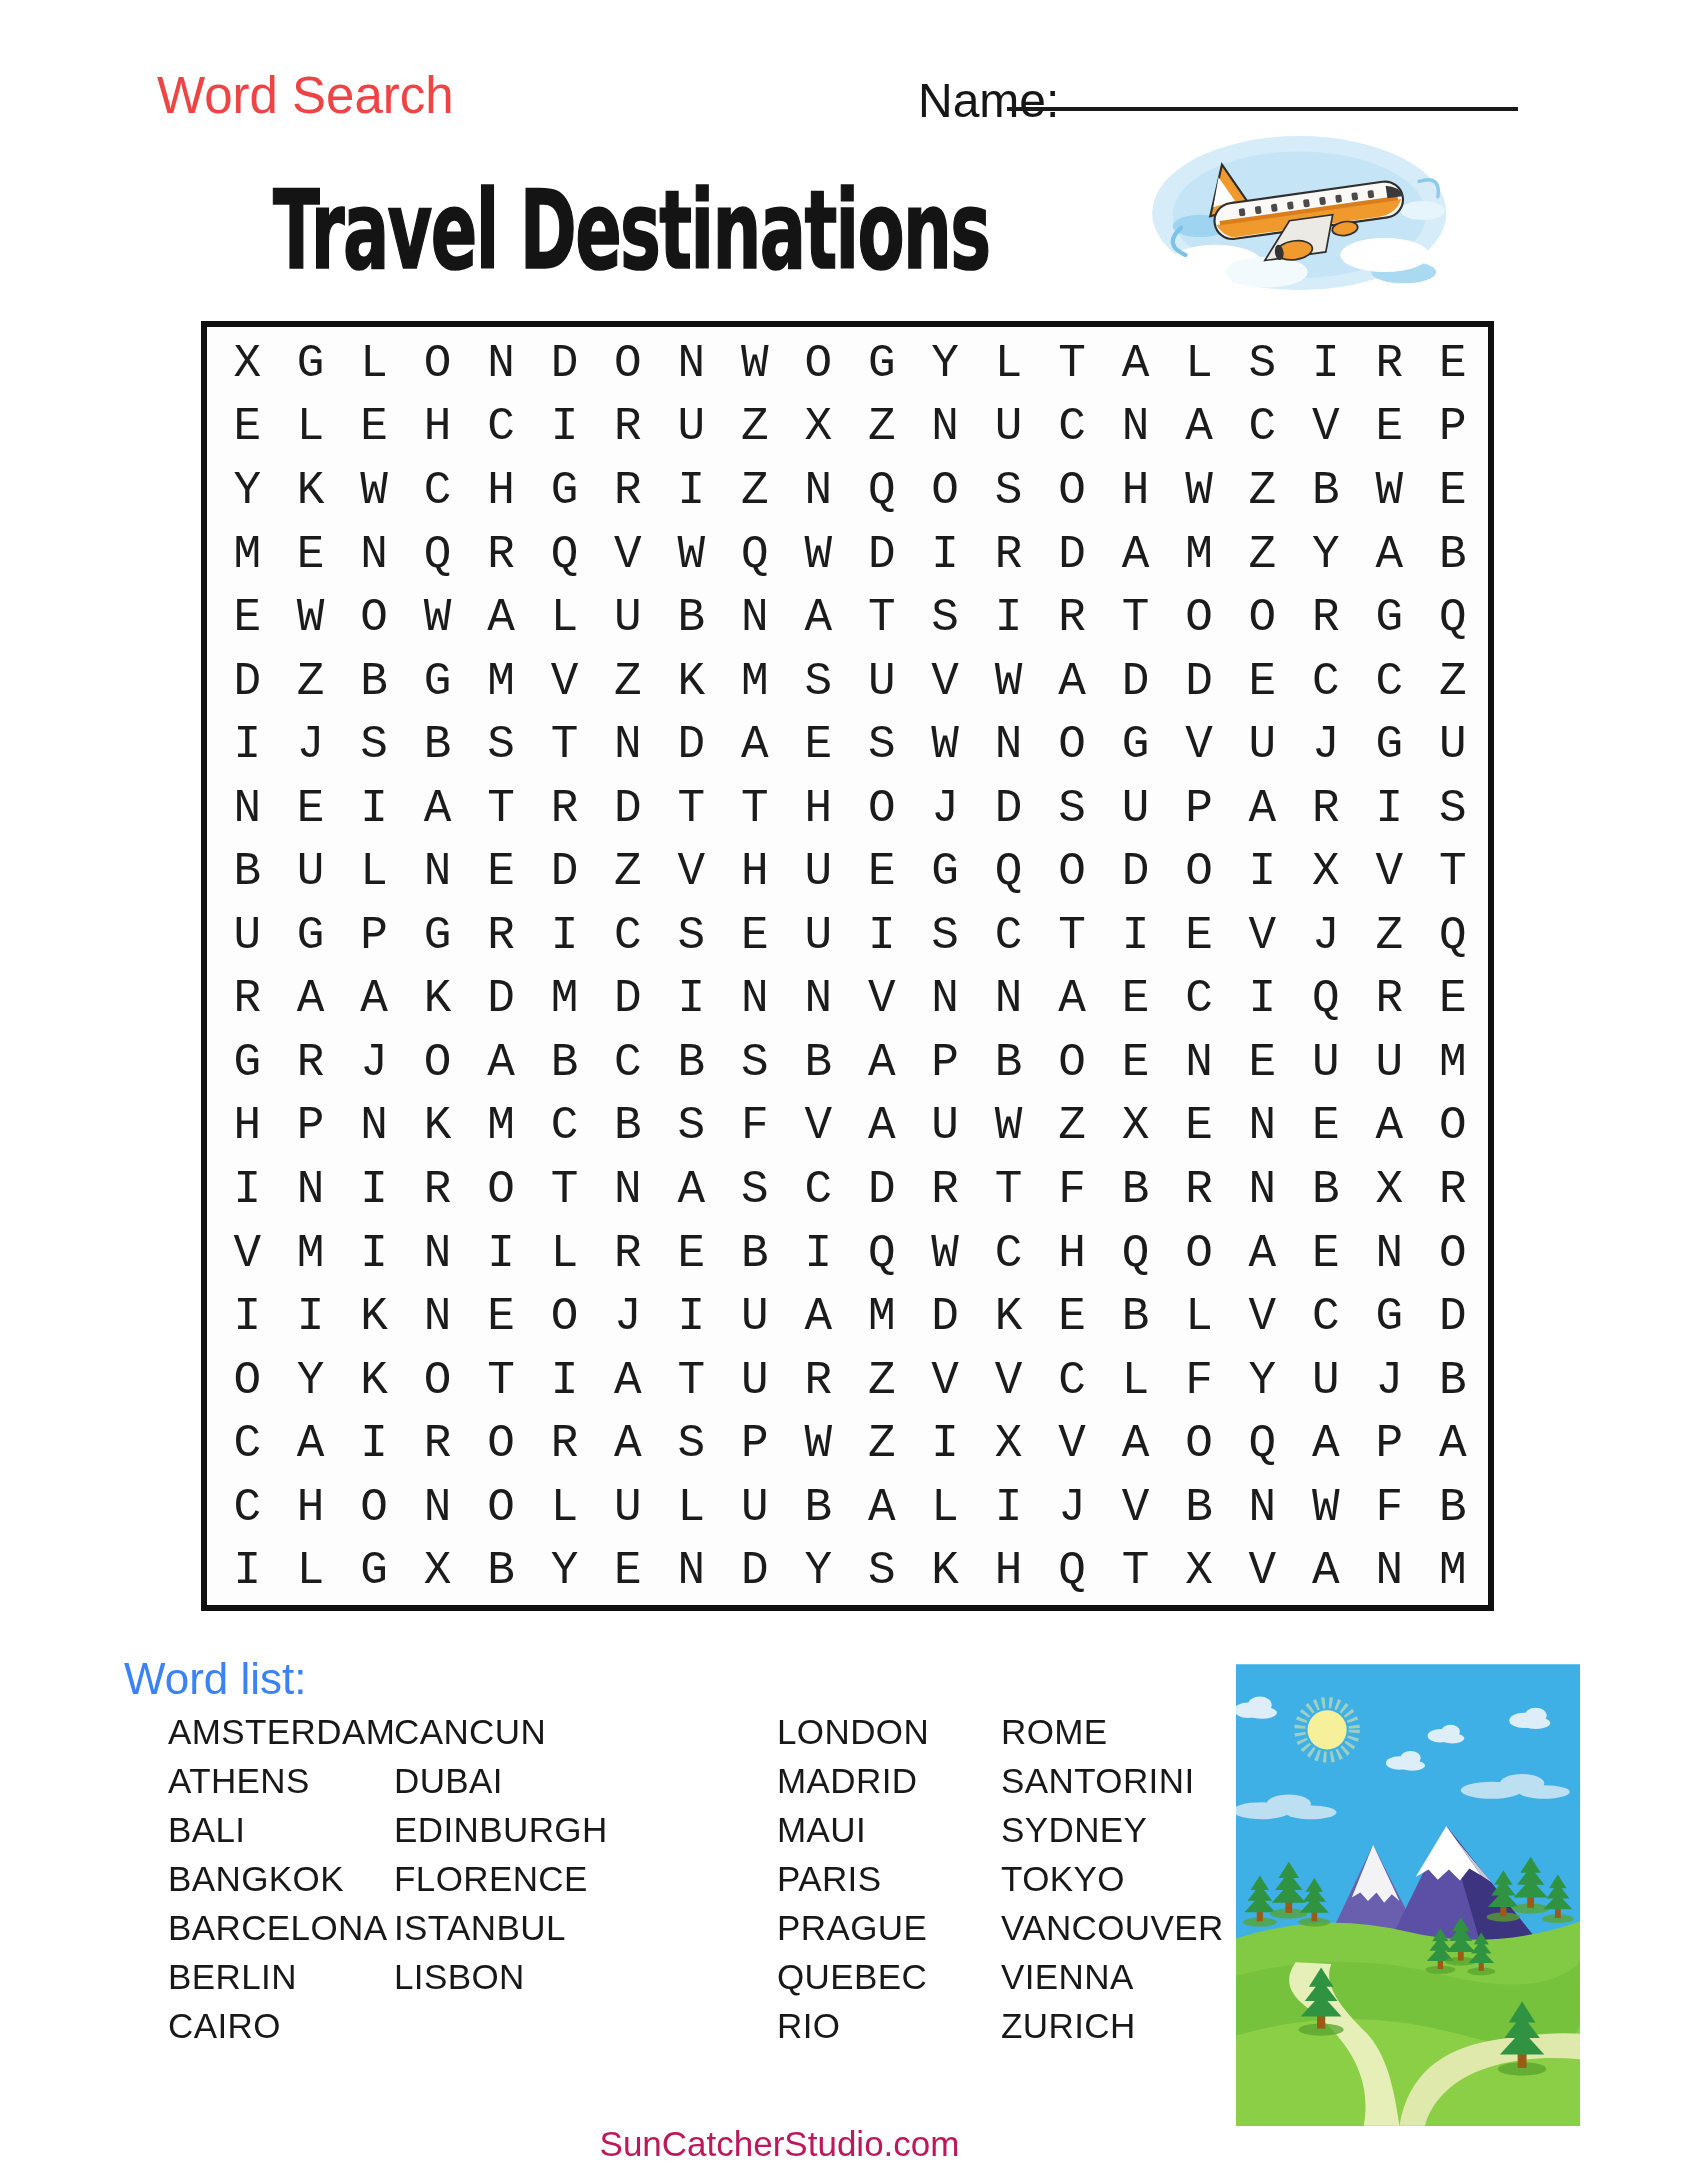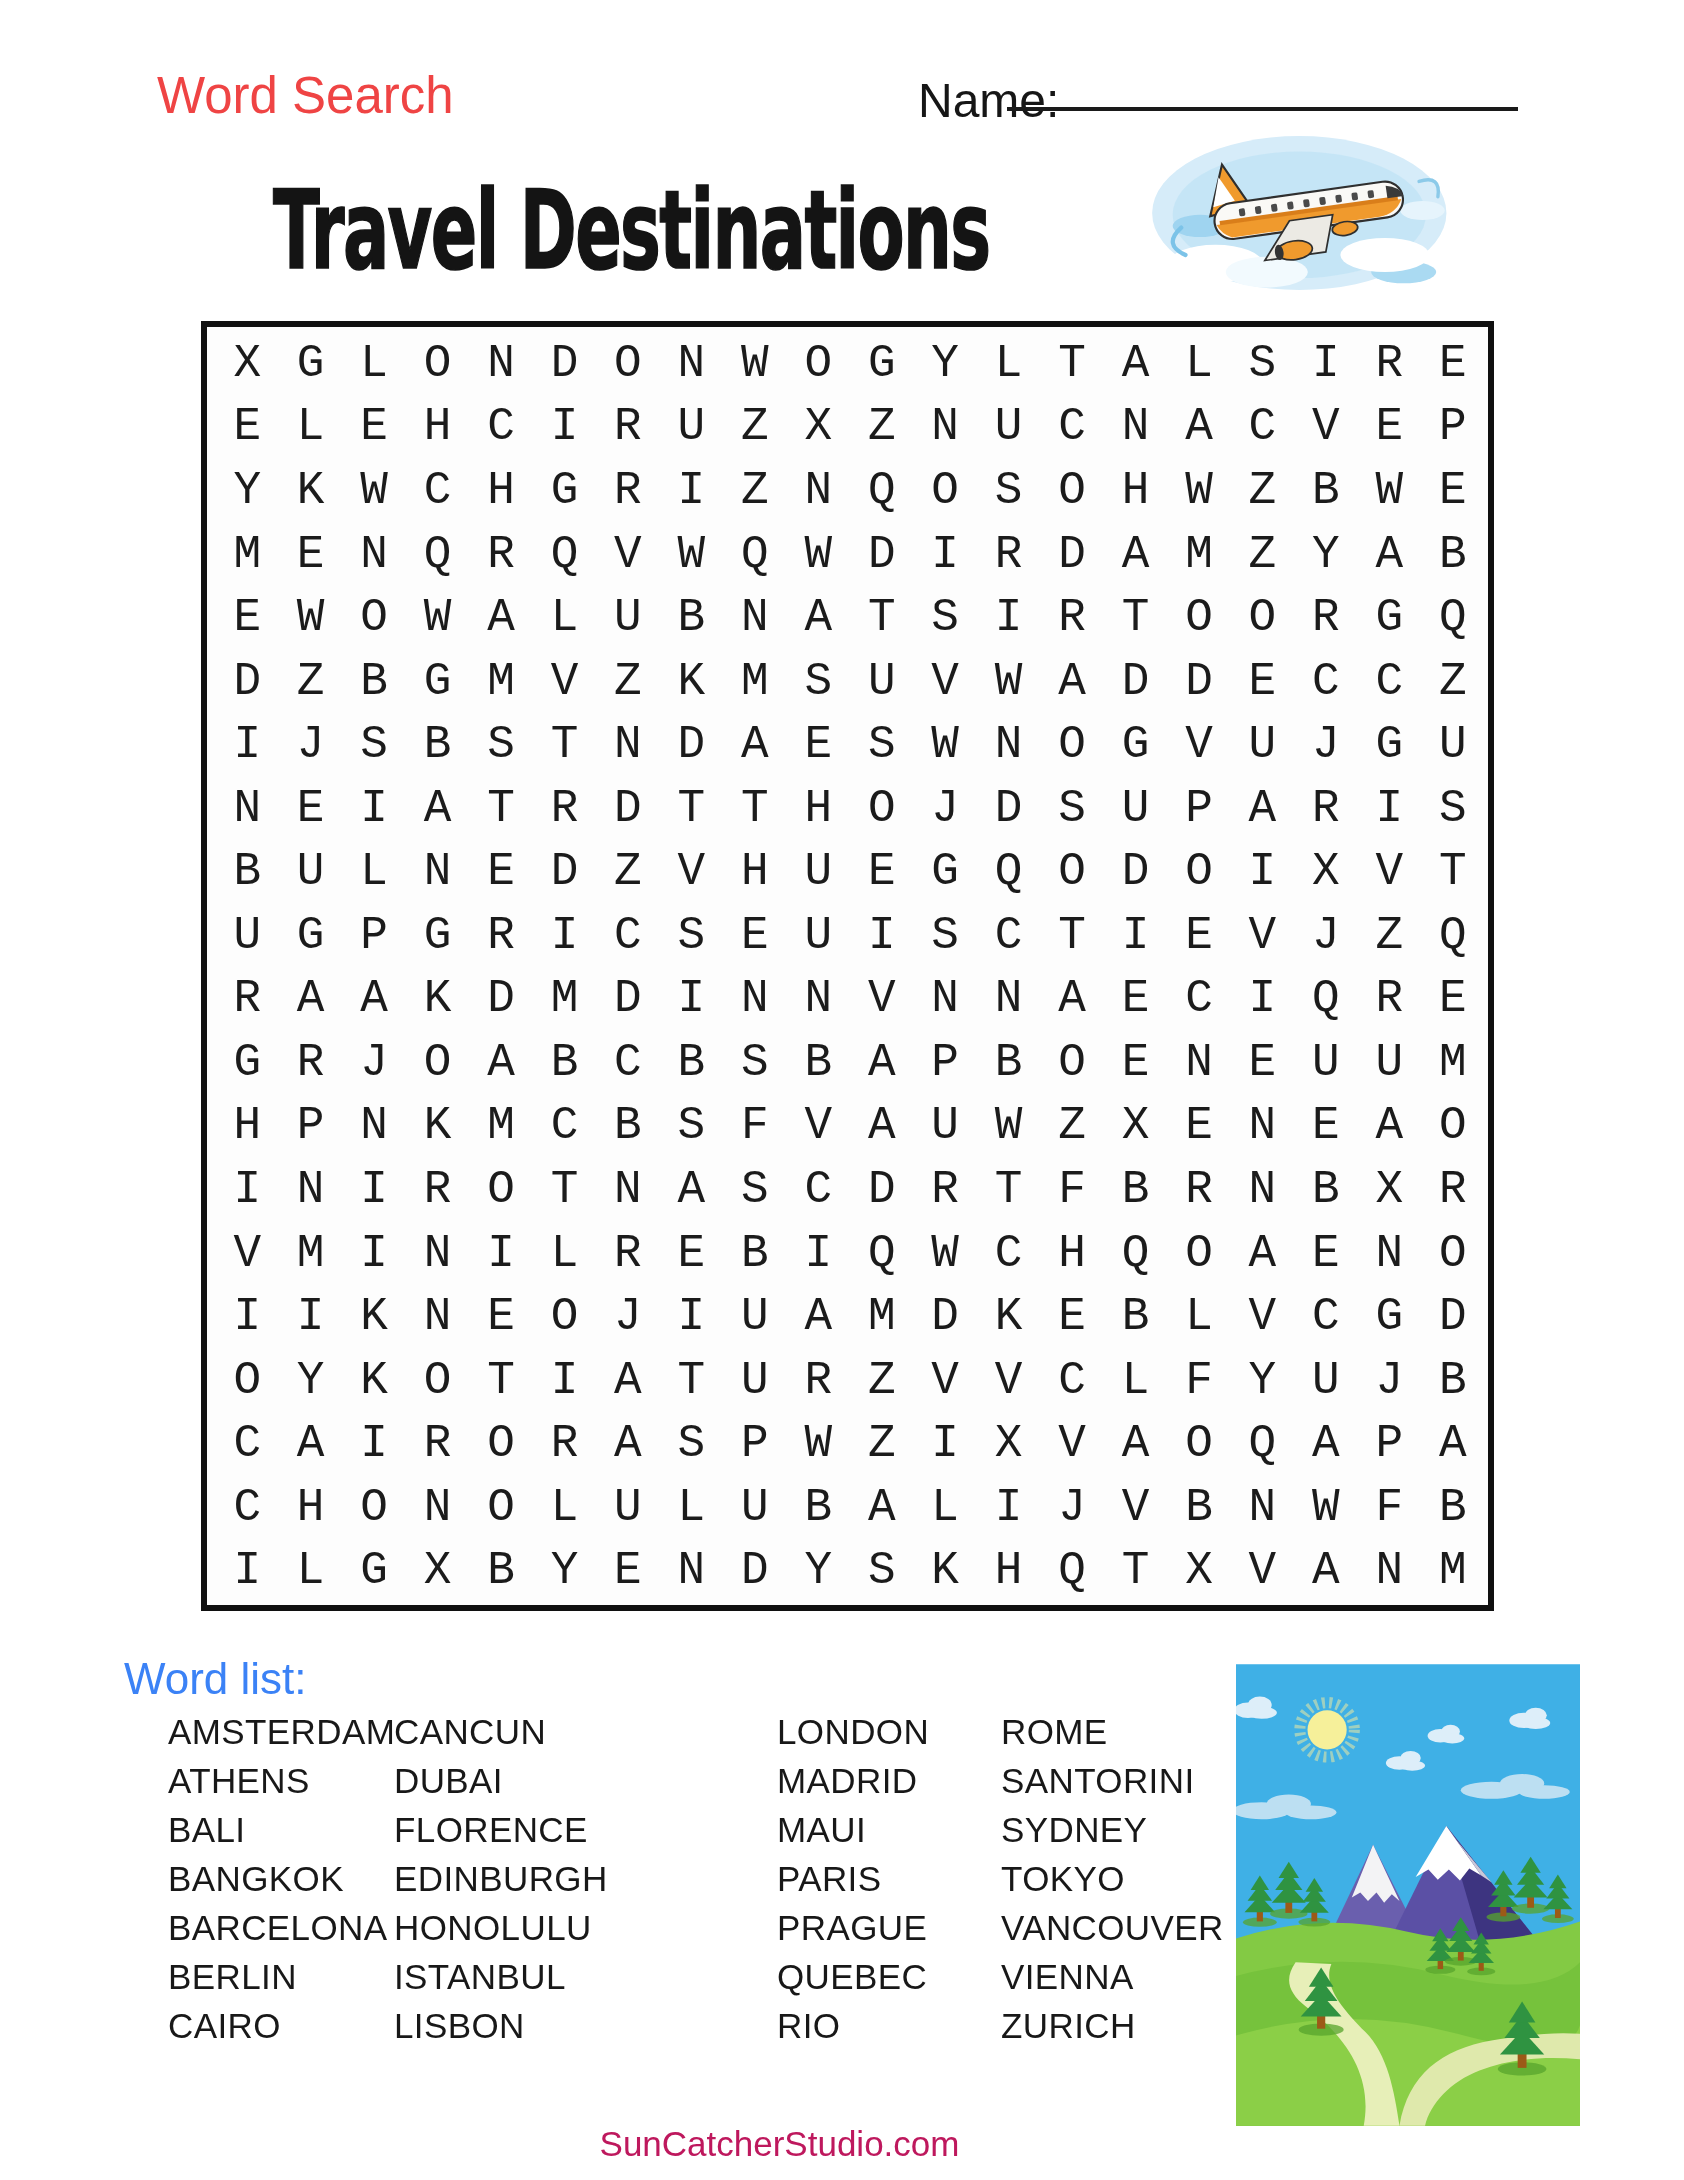--- a/index.html
+++ b/index.html
@@ -496,23 +496,22 @@
       <div class="wl-item">ATHENS</div>
       <div class="wl-item">BALI</div>
       <div class="wl-item">BANGKOK</div>
       <div class="wl-item">BARCELONA</div>
       <div class="wl-item">BERLIN</div>
       <div class="wl-item">CAIRO</div>
     </div>
     <div class="wl-col">
       <div class="wl-item">CANCUN</div>
       <div class="wl-item">DUBAI</div>
+      <div class="wl-item">EDINBURGH</div>
       <div class="wl-item">FLORENCE</div>
-      <div class="wl-item">EDINBURGH</div>
-      <div class="wl-item">HONOLULU</div>
       <div class="wl-item">ISTANBUL</div>
       <div class="wl-item">LISBON</div>
     </div>
     <div class="wl-col">
       <div class="wl-item">LONDON</div>
       <div class="wl-item">MADRID</div>
       <div class="wl-item">MAUI</div>
       <div class="wl-item">PARIS</div>
       <div class="wl-item">PRAGUE</div>
       <div class="wl-item">QUEBEC</div>

